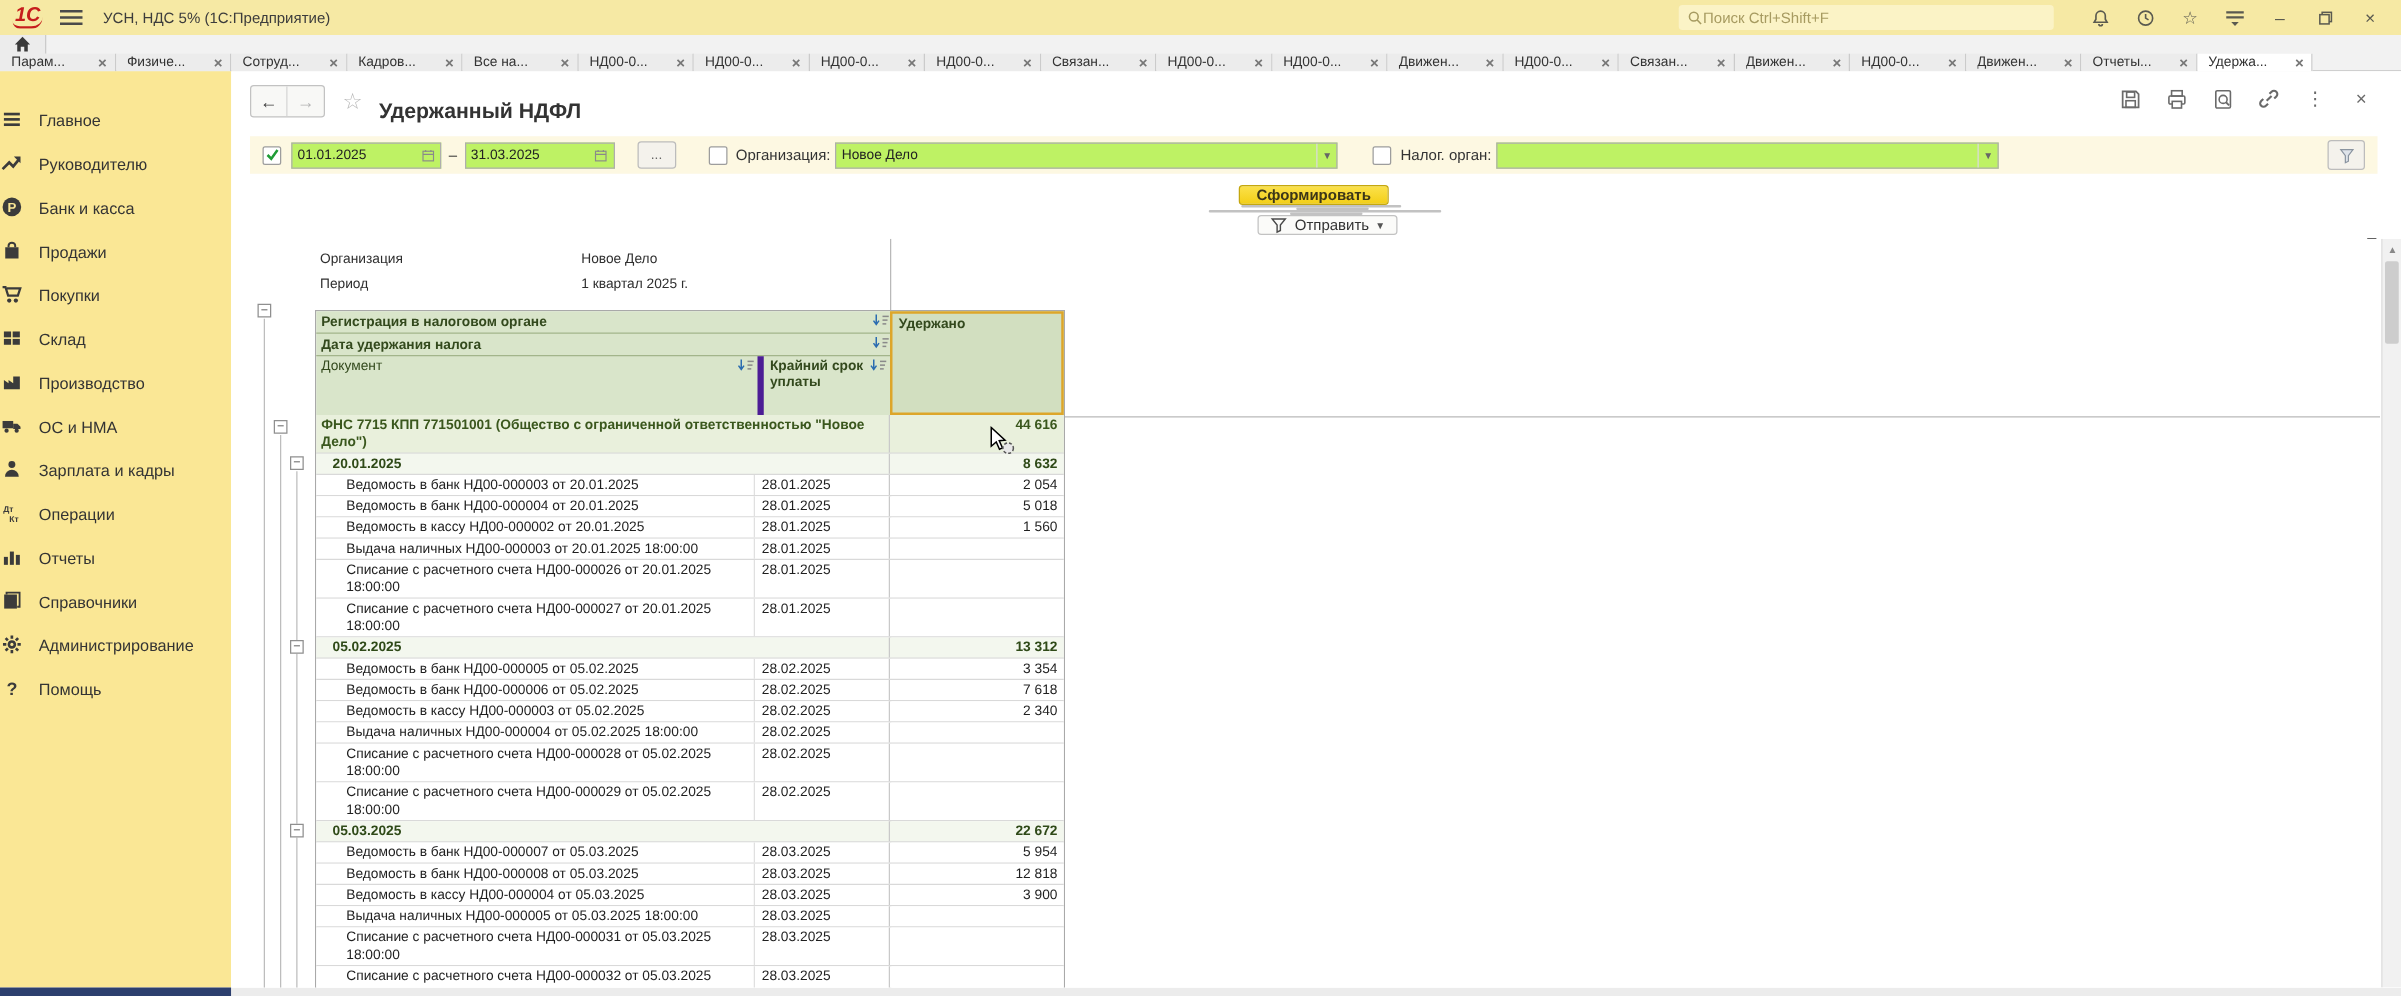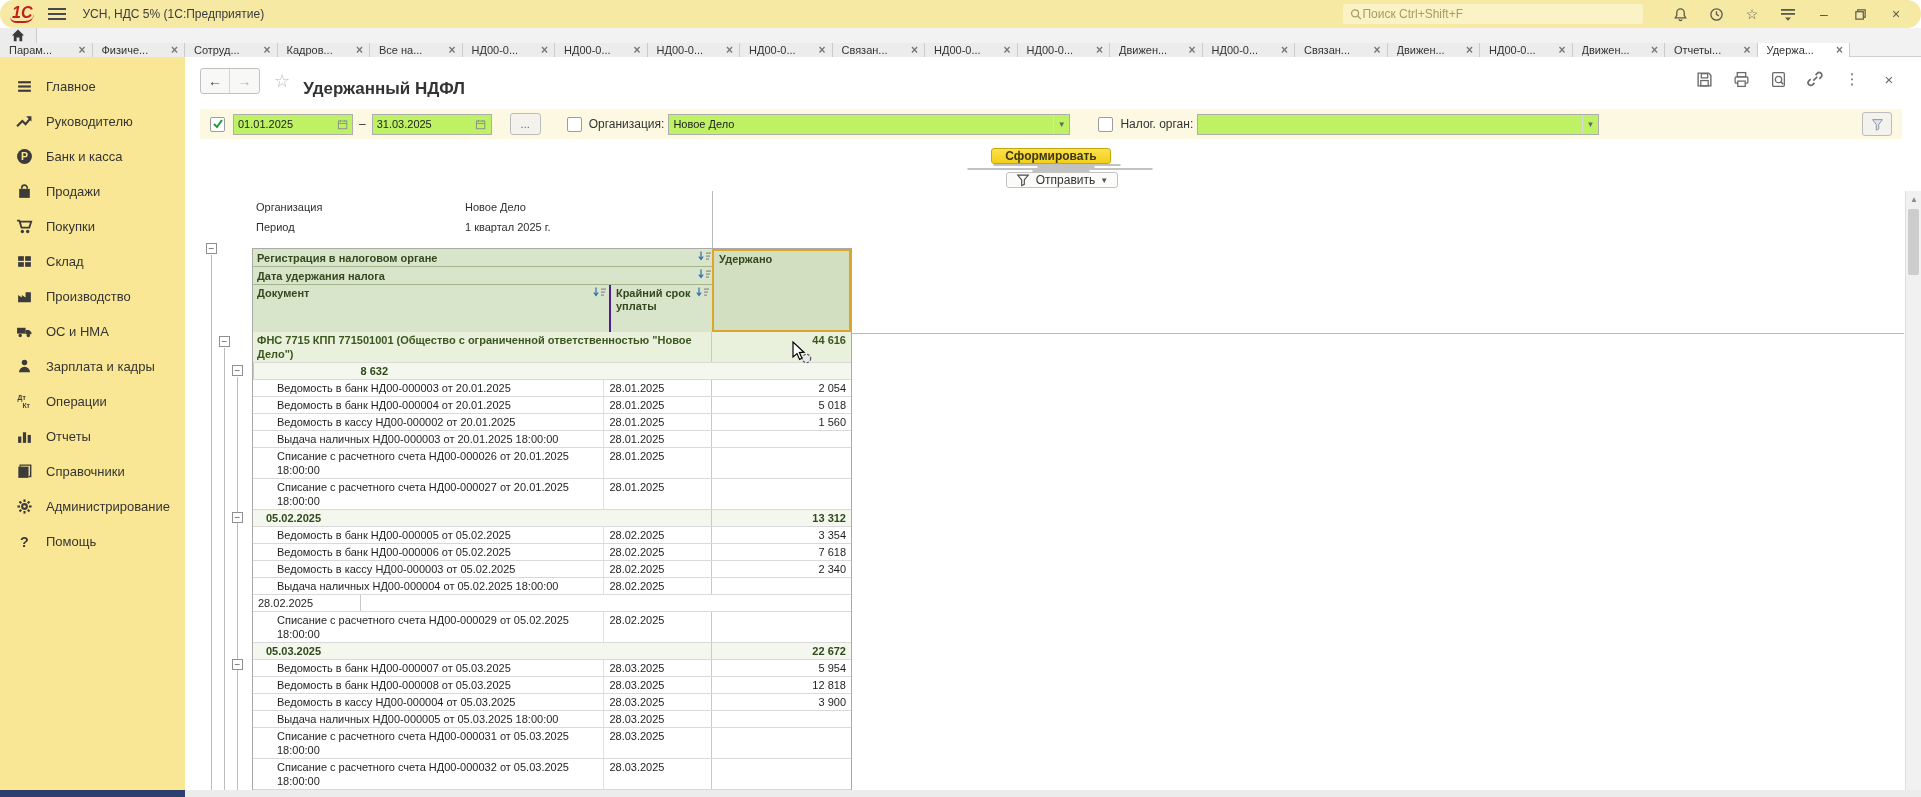--- a/index.html
+++ b/index.html
@@ -1,21 +1,21 @@
 <!DOCTYPE html>
 <html><head>
 <meta charset="utf-8">
 <style>
   * { margin:0; padding:0; box-sizing:border-box; }
   html,body { width:1921px; height:797px; overflow:hidden;
     font-family:"Liberation Sans", sans-serif; background:#fff; }
 
   
   #topbar { position:absolute; left:0; top:0; width:1921px; height:28px;
-    background:#f6e9a4; display:flex; align-items:center; padding:0 10px;border-radius:14px; }
+    background:#f6e9a4; display:flex; align-items:center; padding:0 10px; }
   .logo1c { color:#c61d1d; font-weight:bold; font-style:italic; font-size:16px;
     border-bottom:2px solid #c61d1d; border-radius:0 0 9px 6px; padding:0 2px 0 2px; line-height:16px; margin-right:14px;}
   .tb-menu { width:18px; height:12px; border-top:2px solid #4a4a4a; border-bottom:2px solid #4a4a4a; position:relative; margin-right:16px;}
   .tb-menu:before{content:""; position:absolute; left:0; top:3px; width:18px; height:2px; background:#4a4a4a;}
   .tb-title { font-size:12px; color:#3c3c3c; }
   #search-box { margin-left:auto; margin-right:28px; width:300px; height:20px; background:#fbf3c6;
     border-radius:3px; display:flex; align-items:center; padding:0 7px; }
   #search-box input { border:none; background:transparent; outline:none; font-size:12px; color:#6e6548; width:100%;
     font-family:"Liberation Sans",sans-serif;}
   #search-box input::placeholder { color:#a79b61; }
@@ -28,21 +28,21 @@
   #home-tab { width:37px; border-right:1px solid #cbcbcb; display:flex; align-items:center; justify-content:center; background:#ececec;}
   .tab { width:92.5px; flex:0 0 auto; border-right:1px solid #cbcbcb; background:#ececec;
     display:flex; align-items:center; padding:0 6px 0 9px; font-size:11px; color:#333; }
   .tab.active { background:#fff; }
   .tab-label { overflow:hidden; white-space:nowrap; flex:1; }
   .tab-close { color:#777; font-size:12px; margin-left:4px; font-weight:bold;}
   #tab-overflow { width:30px; display:flex; align-items:center; justify-content:center; color:#555; font-size:10px;}
 
   
   #sidebar { position:absolute; left:0; top:57px; width:185px; height:733px; background:#fae795; padding-top:12px;}
-  .sb-item { height:35px; display:flex; align-items:center; padding-left:15px; cursor:default;}
+  .sb-item { height:35px; display:flex; align-items:flex-end; cursor:default;}
   .sb-icon { width:18px; margin-right:13px; display:flex; align-items:center; justify-content:center;}
   .sb-label { font-size:13px; color:#343434; }
   #bottom-strip-left { position:absolute; left:0; top:790px; width:185px; height:7px; background:#2c3f6e; }
   #bottom-strip-right { position:absolute; left:185px; top:790px; width:1736px; height:7px; background:#ececec; }
 
   
   #content { position:absolute; left:185px; top:57px; width:1736px; height:733px; background:#fff; }
 
   
   #navrow { position:absolute; left:15px; top:9px; height:30px; display:flex; align-items:center;}
@@ -91,21 +91,21 @@
   .inforow .il { width:213px; color:#2f2f2f; padding-left:4px;}
   .inforow .iv { color:#2f2f2f; }
   .spacer { height:11px; }
 
   #tbl { border:1px solid #a9a9a9; border-top:1px solid #a9a9a9; }
   #hdrblock { display:flex; background:#d9e5ca; }
   .hdr-left { width:459px; }
   .hdr-row1,.hdr-row2 { height:18px; border-bottom:1px solid #a3b58b; display:flex; align-items:center;
     font-weight:bold; color:#33491d; padding-left:4px; }
   .hdr-row3 { height:47px; display:flex; }
-  .hdr-doc { width:380px; border-right:2px solid #4c1d95; font-weight:bold; color:#33491d; padding:2px 2px 0 4px; display:flex;}
+  .hdr-doc { width:380px; border-right:5px solid #4c1d95; font-weight:normal; color:#33491d; padding:2px 2px 0 4px; display:flex;}
   .hdr-dl { width:107px; font-weight:bold; color:#33491d; padding:2px 2px 0 5px; display:flex; line-height:13px;}
   .hdr-sum { width:140px; background:#d2dfc0; border:2px solid #dda62a; font-weight:bold; color:#33491d; padding:2px 0 0 5px;}
   .sorticon { margin-left:auto; flex:0 0 auto; }
 
   .row { display:flex; border-bottom:1px solid #d9d9d9; background:#fff; align-items:stretch;}
   .c { padding:1px 4px 1px 4px; line-height:14px; }
   .doc-span { width:459px; }
   .doc { width:352px; border-right:1px solid #e0e0e0; padding-left:24px; color:#1f1f1f;}
   .dl { width:107px; color:#1f1f1f; padding-left:5px;}
   .sum { width:140px; text-align:right; border-left:1px solid #c9c9c9; padding-right:5px; color:#1f1f1f;}
@@ -664,20 +664,21 @@
           </div>
         </div>
 
         <div class="row org-row">
           <div class="c doc-span">ФНС 7715 КПП 771501001 (Общество с ограниченной ответственностью "Новое Дело")</div>
           <div class="c sum">44 616</div>
         </div>
 
         <div>
             <div class="row group-row">
+              <div class="c doc-span">20.01.2025</div>
               <div class="c sum">8 632</div>
             </div>
             <div class="row detail-row">
               <div class="c doc">Ведомость в банк НД00-000003 от 20.01.2025</div>
               <div class="c dl">28.01.2025</div>
               <div class="c sum">2 054</div>
             </div>
             <div class="row detail-row">
               <div class="c doc">Ведомость в банк НД00-000004 от 20.01.2025</div>
               <div class="c dl">28.01.2025</div>
@@ -721,20 +722,21 @@
               <div class="c doc">Ведомость в кассу НД00-000003 от 05.02.2025</div>
               <div class="c dl">28.02.2025</div>
               <div class="c sum">2 340</div>
             </div>
             <div class="row detail-row">
               <div class="c doc">Выдача наличных НД00-000004 от 05.02.2025 18:00:00</div>
               <div class="c dl">28.02.2025</div>
               <div class="c sum"></div>
             </div>
             <div class="row detail-row">
+              <div class="c doc">Списание с расчетного счета НД00-000028 от 05.02.2025 18:00:00</div>
               <div class="c dl">28.02.2025</div>
               <div class="c sum"></div>
             </div>
             <div class="row detail-row">
               <div class="c doc">Списание с расчетного счета НД00-000029 от 05.02.2025 18:00:00</div>
               <div class="c dl">28.02.2025</div>
               <div class="c sum"></div>
             </div>
             <div class="row group-row">
               <div class="c doc-span">05.03.2025</div>

